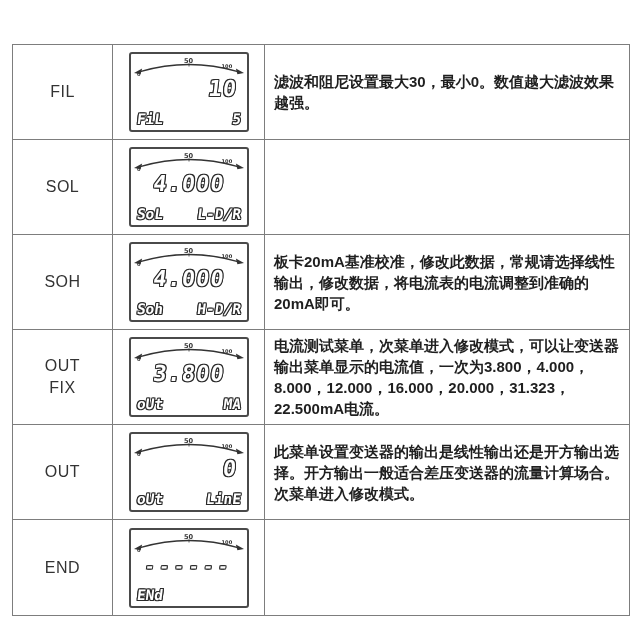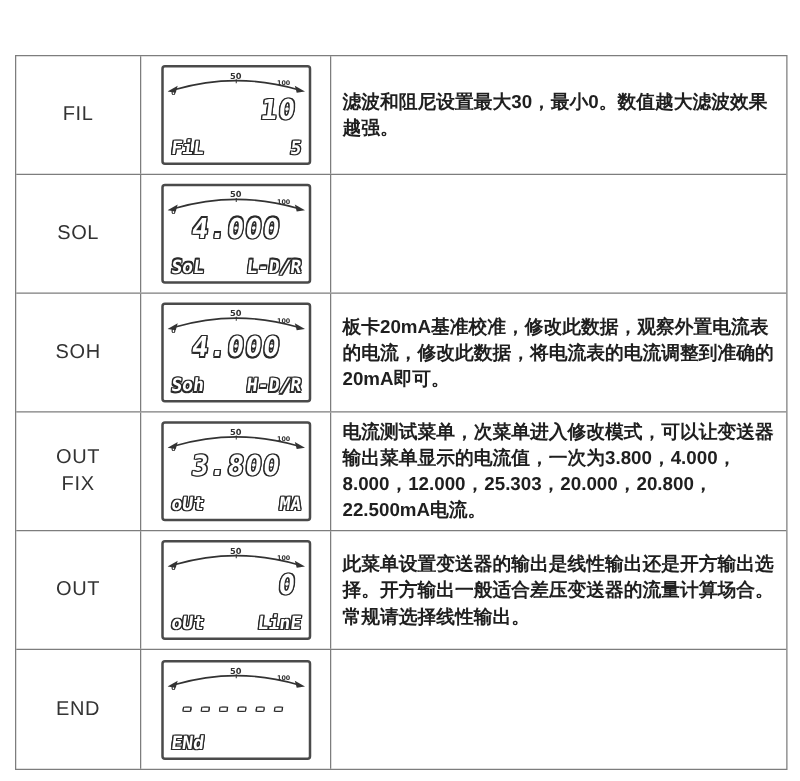--- a/index.html
+++ b/index.html
@@ -172,21 +172,21 @@
           <text x="49" y="6.5" class="s-mid">50</text>
           <text x="86" y="11.5" class="s-small">100</text>
         </svg>
         <div class="lcd-main seg main-center">4.000</div>
         <div class="lcd-sub">
           <span class="seg">Soh</span>
           <span class="seg">H-D/R</span>
         </div>
       </div>
     </div>
-    <div class="cell c-desc">板卡20mA基准校准，修改此数据，观察外置电流表的电流，修改此数据，将电流表的电流调整到准确的20mA即可。</div>
+    <div class="cell c-desc">板卡20mA基准校准，修改此数据，常规请选择线性输出，修改数据，将电流表的电流调整到准确的20mA即可。</div>
   </div>
 
   <div class="row">
     <div class="cell c-label">OUT
 FIX</div>
     <div class="cell c-lcd">
       <div class="lcd">
         <svg class="scale" viewBox="0 0 108 20" aria-hidden="true">
           <path class="arc" d="M6,15 Q54,1 102,15"></path>
           <line x1="54" y1="7" x2="54" y2="10"></line>
@@ -196,21 +196,21 @@
           <text x="49" y="6.5" class="s-mid">50</text>
           <text x="86" y="11.5" class="s-small">100</text>
         </svg>
         <div class="lcd-main seg main-center">3.800</div>
         <div class="lcd-sub">
           <span class="seg">oUt</span>
           <span class="seg">MA</span>
         </div>
       </div>
     </div>
-    <div class="cell c-desc">电流测试菜单，次菜单进入修改模式，可以让变送器输出菜单显示的电流值，一次为3.800，4.000，8.000，12.000，25.303，20.000，20.800，22.500mA电流。</div>
+    <div class="cell c-desc">电流测试菜单，次菜单进入修改模式，可以让变送器输出菜单显示的电流值，一次为3.800，4.000，8.000，12.000，16.000，20.000，31.323，22.500mA电流。</div>
   </div>
 
   <div class="row">
     <div class="cell c-label">OUT</div>
     <div class="cell c-lcd">
       <div class="lcd">
         <svg class="scale" viewBox="0 0 108 20" aria-hidden="true">
           <path class="arc" d="M6,15 Q54,1 102,15"></path>
           <line x1="54" y1="7" x2="54" y2="10"></line>
           <polygon points="0,16.5 8,12 6.5,17.5"></polygon>
@@ -219,21 +219,21 @@
           <text x="49" y="6.5" class="s-mid">50</text>
           <text x="86" y="11.5" class="s-small">100</text>
         </svg>
         <div class="lcd-main seg main-right">0</div>
         <div class="lcd-sub">
           <span class="seg">oUt</span>
           <span class="seg">LinE</span>
         </div>
       </div>
     </div>
-    <div class="cell c-desc">此菜单设置变送器的输出是线性输出还是开方输出选择。开方输出一般适合差压变送器的流量计算场合。常规请选择线性输出。</div>
+    <div class="cell c-desc">此菜单设置变送器的输出是线性输出还是开方输出选择。开方输出一般适合差压变送器的流量计算场合。次菜单进入修改模式。</div>
   </div>
 
   <div class="row">
     <div class="cell c-label">END</div>
     <div class="cell c-lcd">
       <div class="lcd">
         <svg class="scale" viewBox="0 0 108 20" aria-hidden="true">
           <path class="arc" d="M6,15 Q54,1 102,15"></path>
           <line x1="54" y1="7" x2="54" y2="10"></line>
           <polygon points="0,16.5 8,12 6.5,17.5"></polygon>

